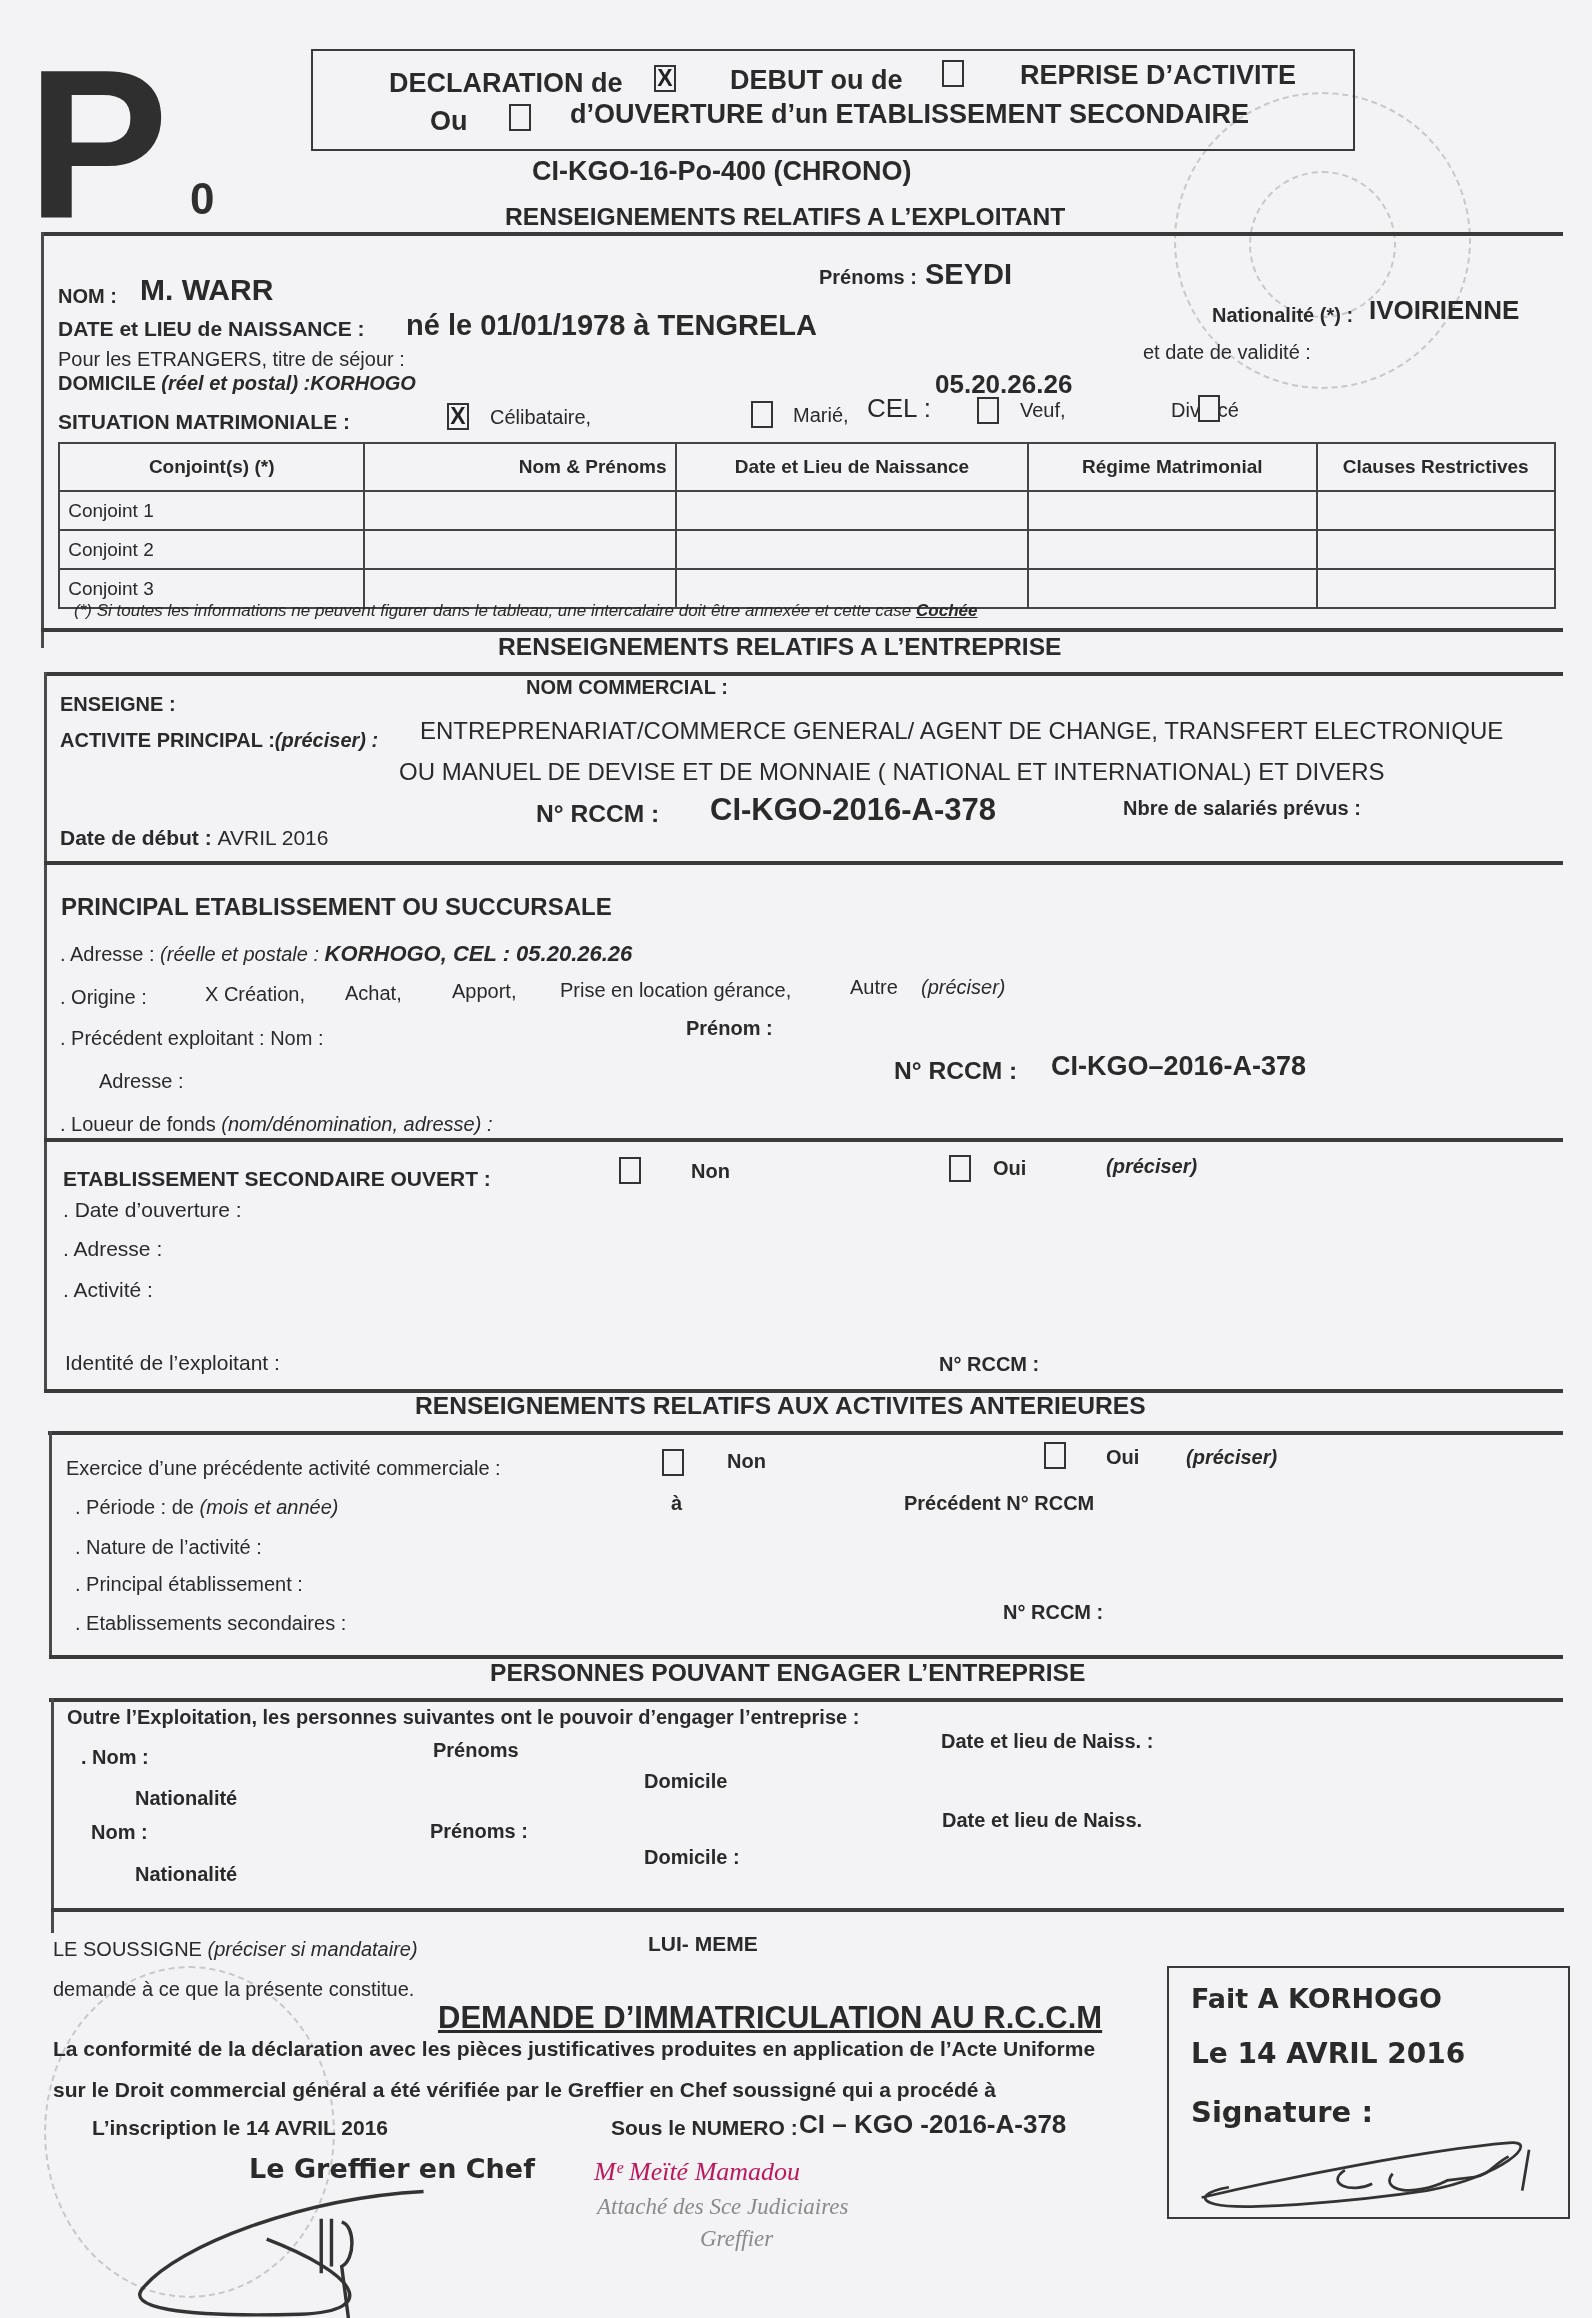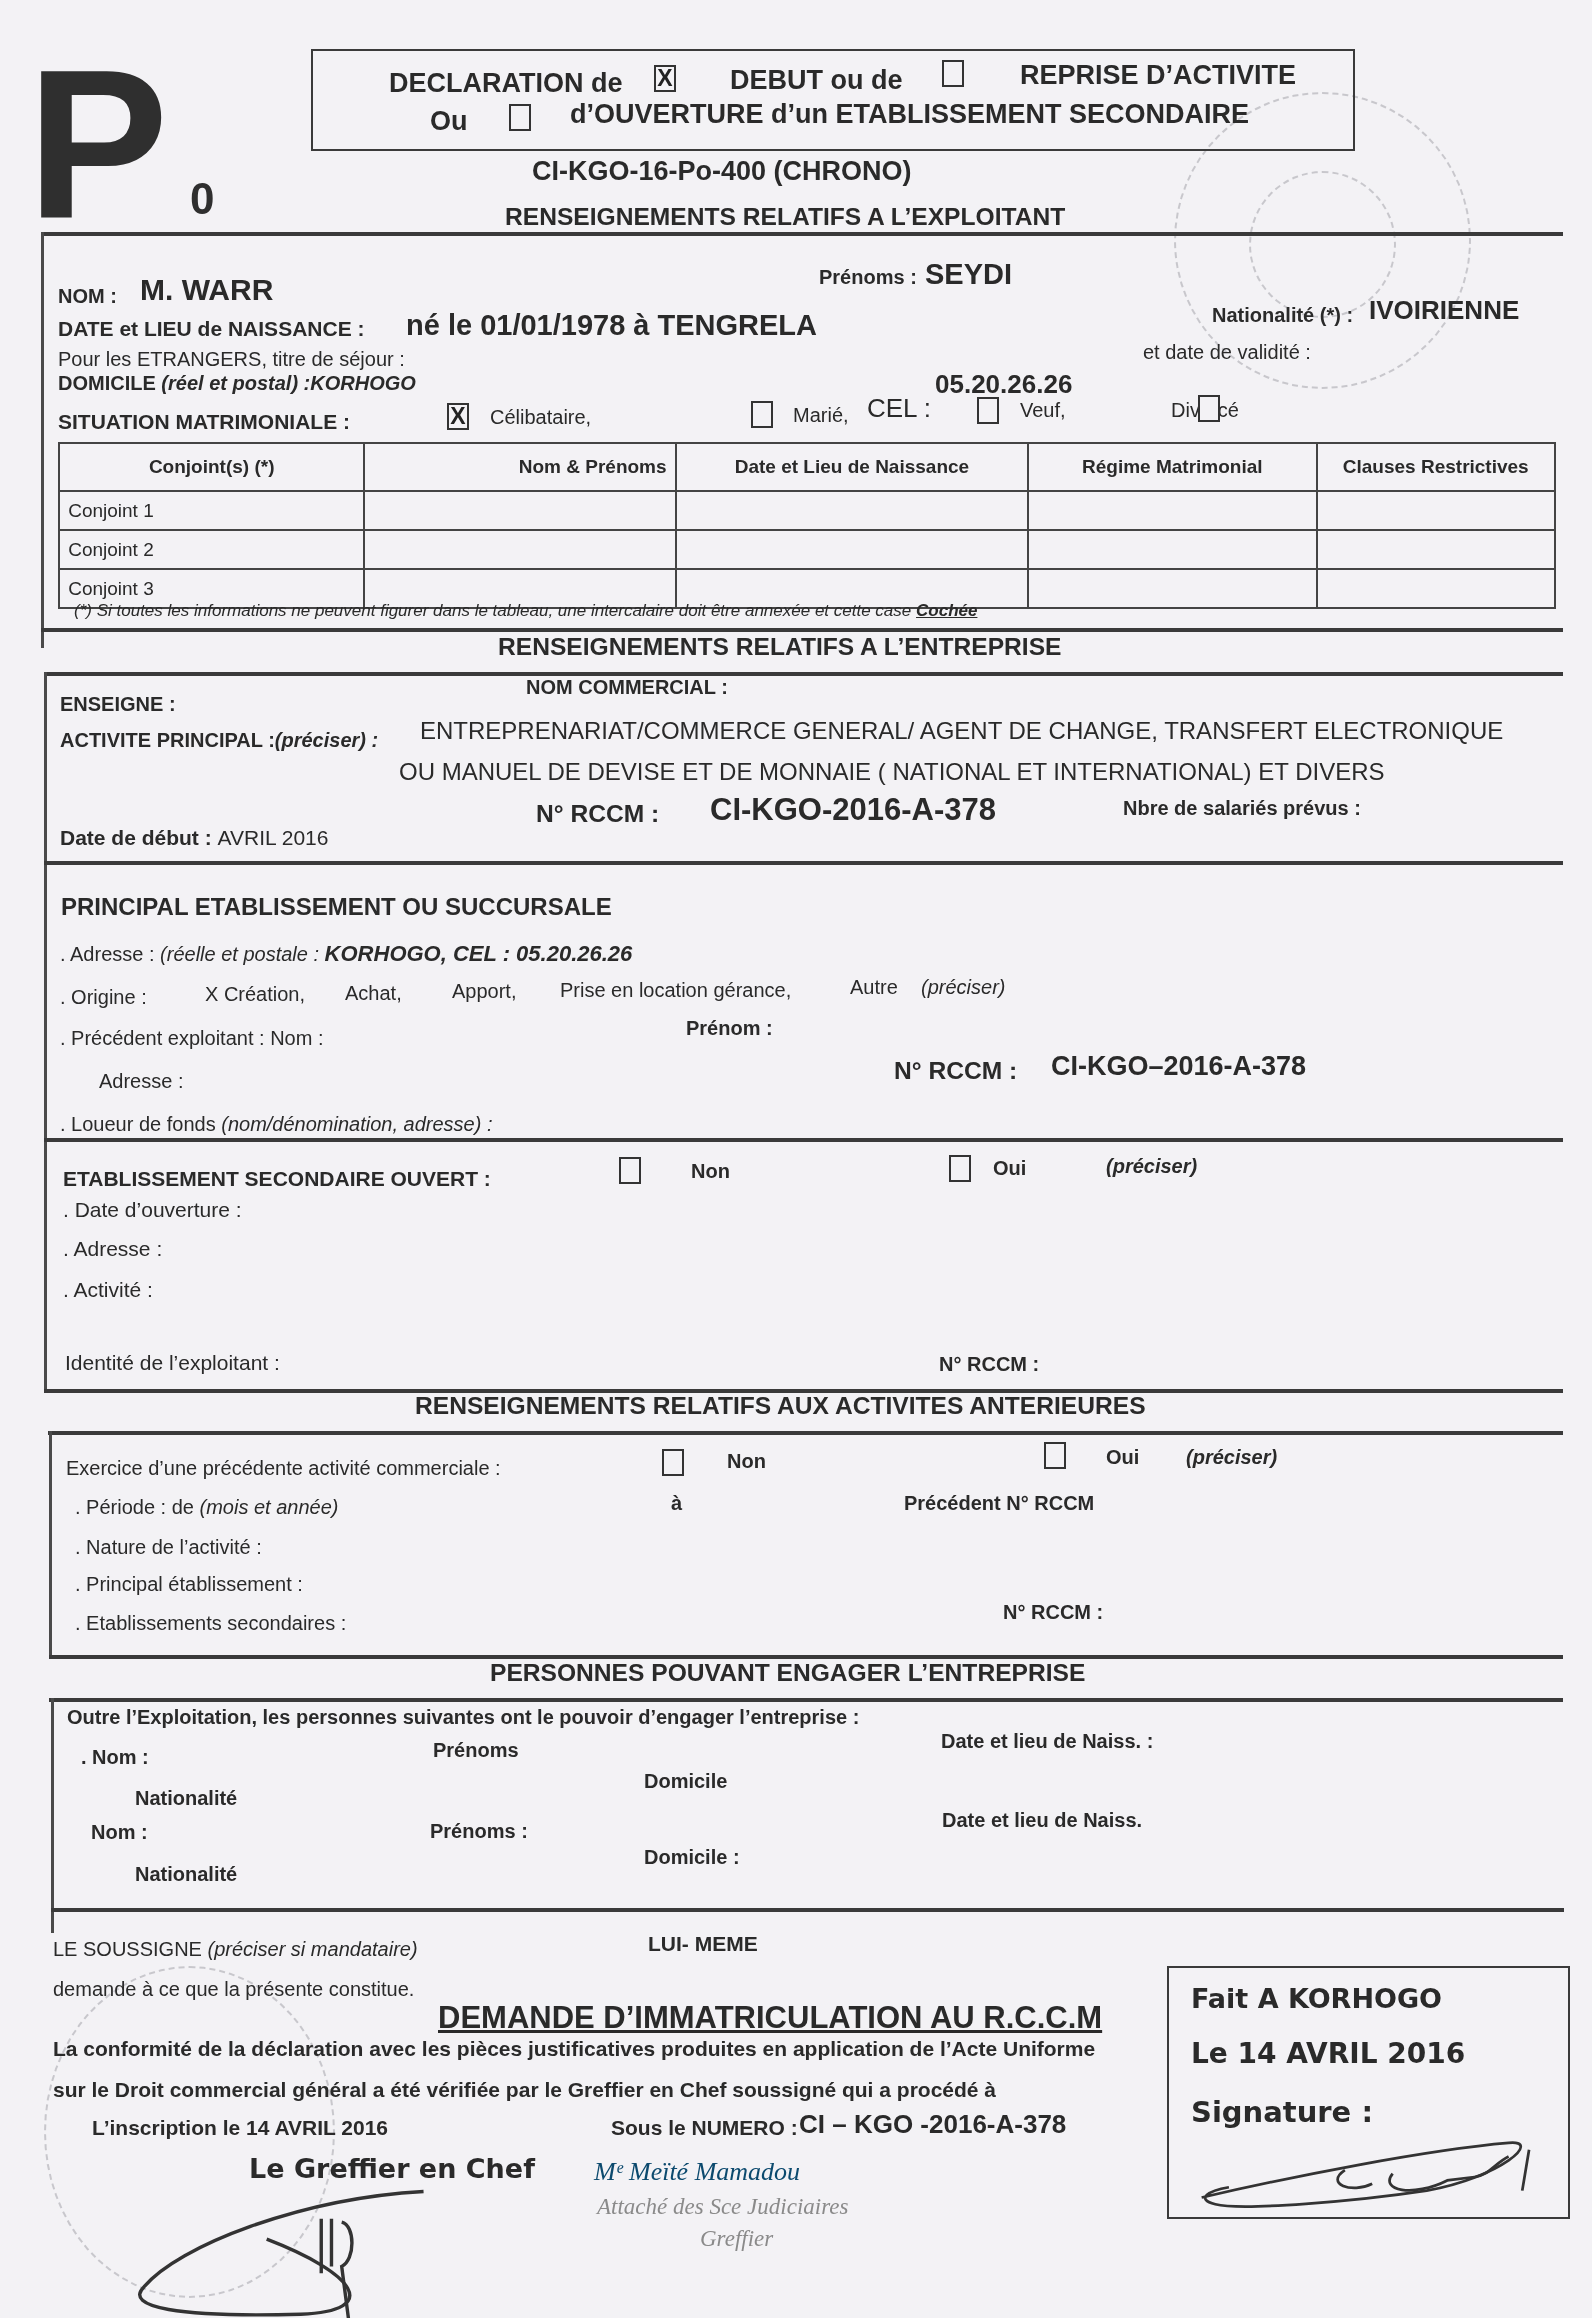--- a/index.html
+++ b/index.html
@@ -239,21 +239,21 @@
 <div class="abs f28" style="left:53px; top:1978px;">demande à ce que la présente constitue.</div>
 
 <div class="abs b" style="left:438px; top:2000px; font-size:31px; text-decoration:underline;">DEMANDE D’IMMATRICULATION AU R.C.C.M</div>
 <div class="abs f30 b" style="left:53px; top:2037px;">La conformité de la déclaration avec les pièces justificatives produites en application de l’Acte Uniforme</div>
 <div class="abs f30 b" style="left:53px; top:2078px;">sur le Droit commercial général a été vérifiée par le Greffier en Chef soussigné qui a procédé à</div>
 <div class="abs f30 b" style="left:92px; top:2116px;">L’inscription   le</div>
 <div class="abs f30 b" style="left:246px; top:2116px;">14  AVRIL  2016</div>
 <div class="abs f30 b" style="left:611px; top:2116px;">Sous le NUMERO :</div>
 <div class="abs b" style="left:799px; top:2109px; font-size:26px;">CI – KGO -2016-A-378</div>
 <div class="abs b" style="left:249px; top:2153px; font-size:27px; font-family:'DejaVu Sans', sans-serif;">Le Greffier en Chef</div>
-<div class="abs i" style="left:594px; top:2157px; font-size:26px; color:#0c4a6e; font-family:'Liberation Serif', serif;">Mᵉ Meïté Mamadou</div>
+<div class="abs i" style="left:594px; top:2157px; font-size:26px; color:#be185d; font-family:'Liberation Serif', serif;">Mᵉ Meïté Mamadou</div>
 <div class="abs i" style="left:597px; top:2194px; font-size:23px; color:#8a8a8a; font-family:Liberation Serif, serif;">Attaché des Sce Judiciaires</div>
 <div class="abs i" style="left:700px; top:2226px; font-size:23px; color:#8a8a8a; font-family:'Liberation Serif', serif;">Greffier</div>
 <svg class="sig" style="left:96px; top:2171px;" width="355" height="148" viewBox="0 0 520 217">
   <path d="M480 30 C 300 40, 120 110, 70 170 C 40 200, 120 215, 300 210 C 420 205, 380 150, 250 100" fill="none" stroke="#333" stroke-width="5"></path>
   <path d="M330 70 L 330 150 M 345 70 L 345 140 M 360 75 C 380 80, 380 130, 360 140 L 370 217" fill="none" stroke="#333" stroke-width="5"></path>
 </svg>
 
 <div class="box" style="left:1167px; top:1966px; width:403px; height:253px;"></div>
 <div class="abs b" style="left:1191px; top:1983px; font-size:27px; font-family:'DejaVu Sans', sans-serif;">Fait  A KORHOGO</div>
 <div class="abs b" style="left:1191px; top:2037px; font-size:28px; font-family:'DejaVu Sans', sans-serif;">Le 14 AVRIL   2016</div>

